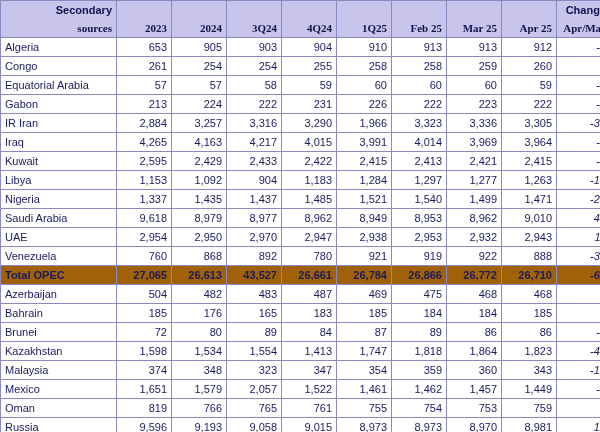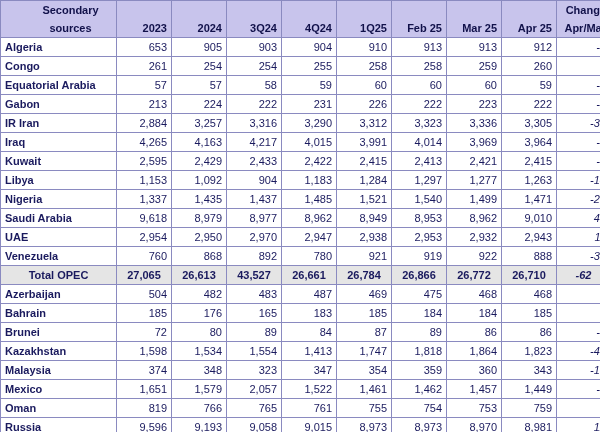--- a/index.html
+++ b/index.html
@@ -34,47 +34,46 @@
     color: #11114a;
     font-weight: bold;
     text-align: right;
     vertical-align: bottom;
     font-size: 11px;
     height: 30px;
     line-height: 14px;
     padding-bottom: 1px;
   }
   th.head-cell.first {
-    text-align: center;
+    text-align: right;
     white-space: normal;
     padding-left: 28px;
   }
   th.head-cell .hl1 { display: block; }
-  th.head-cell .hl2 { display: block; }
+  th.head-cell .hl2 { display: block; font-family: Liberation Serif, serif; }
   td.name {
     text-align: left;
-    font-weight: bold;
+    font-weight: normal;
     color: #1a1a5e;
     font-size: 11px;
   }
   td.num {
     text-align: right;
     font-size: 11px;
     color: #1a1a5e;
   }
   td.chg {
     text-align: right;
     font-style: italic;
     font-size: 11px;
     color: #1a1a5e;
   }
   tr.total td {
-    background: #e5e5e5;
+    background: #a16207;
     font-weight: bold;
-    text-align: center;
   }
   tr.total td.name { font-weight: bold; }
   tr.total td.num { font-weight: bold; }
   tr.total td.chg { font-weight: bold; font-style: italic; }
   col.c-name { width: 116px; }
   col.c-num  { width: 55px; }
   col.c-chg  { width: 54px; }
 </style>
 </head>
 <body>
@@ -184,21 +183,21 @@
         <td class="num">223</td>
         <td class="num">222</td>
         <td class="chg">-1</td>
       </tr>
       <tr class="">
         <td class="name">IR Iran</td>
         <td class="num">2,884</td>
         <td class="num">3,257</td>
         <td class="num">3,316</td>
         <td class="num">3,290</td>
-        <td class="num">3,312</td>
+        <td class="num">1,966</td>
         <td class="num">3,323</td>
         <td class="num">3,336</td>
         <td class="num">3,305</td>
         <td class="chg">-30</td>
       </tr>
       <tr class="">
         <td class="name">Iraq</td>
         <td class="num">4,265</td>
         <td class="num">4,163</td>
         <td class="num">4,217</td>

